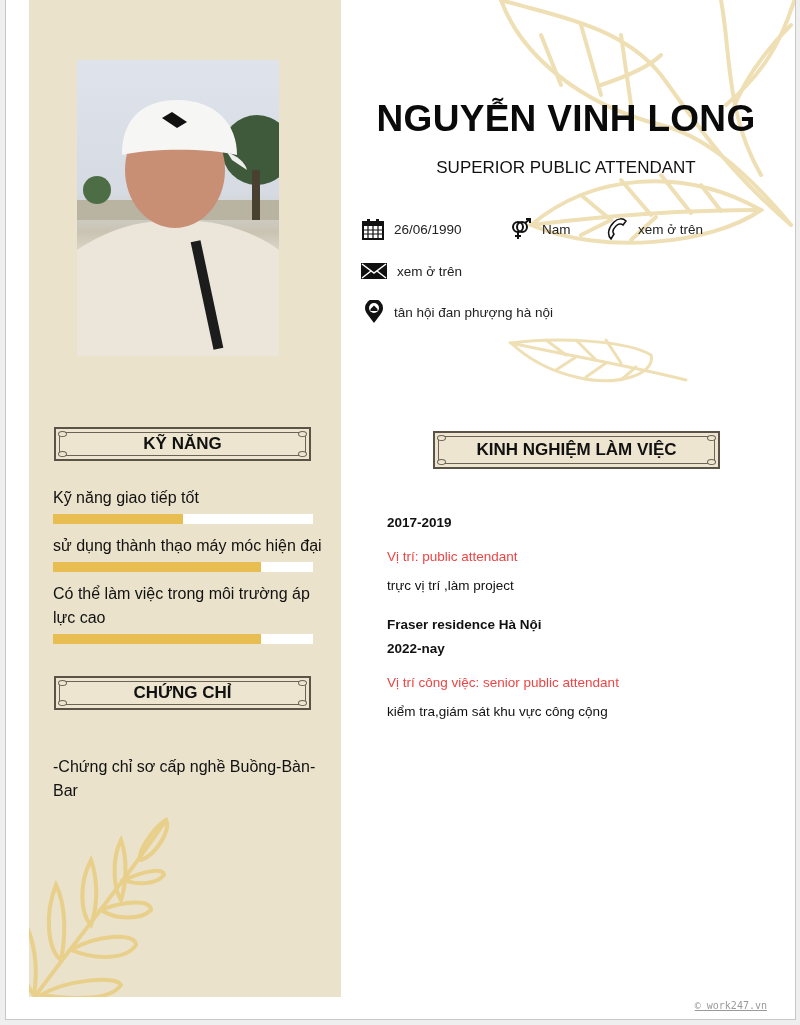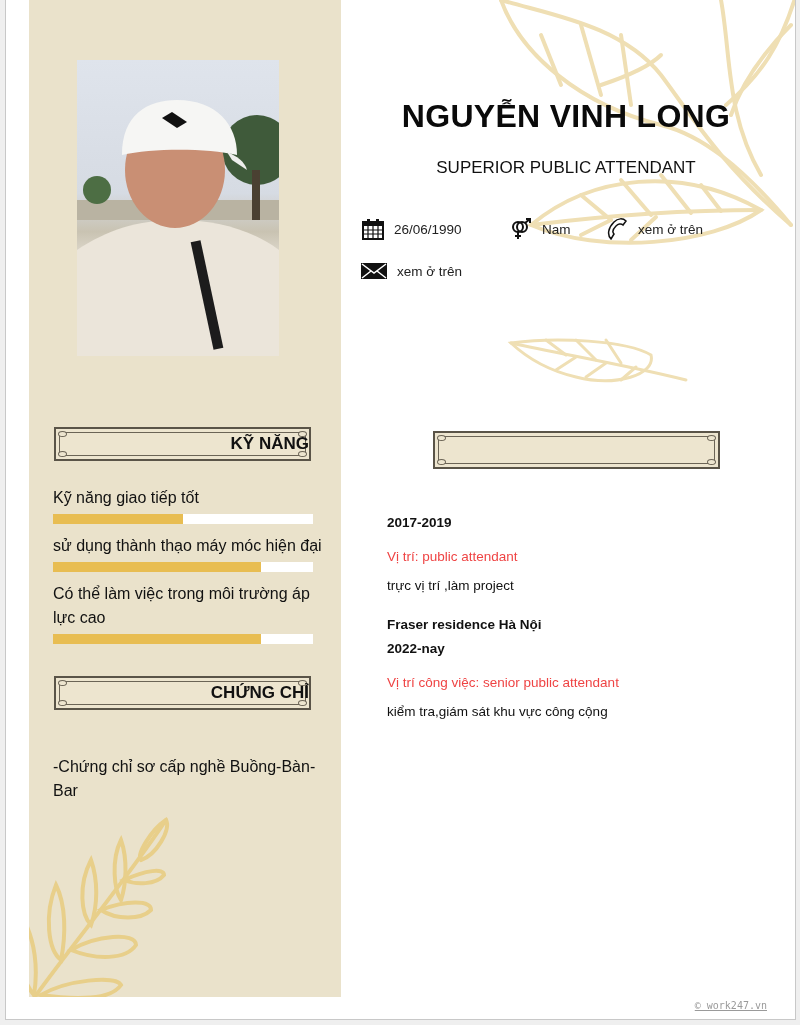--- a/index.html
+++ b/index.html
@@ -16,35 +16,35 @@
     background: #eae2cb; overflow: hidden;
   }
   .deco { position: absolute; pointer-events: none; }
   .photo {
     position: absolute; left: 71px; top: 60px; width: 202px; height: 296px; overflow: hidden;
     background: linear-gradient(180deg, #dfe4ec 0%, #d6dbe3 45%, #c9c3b2 58%, #e9e4da 70%, #ede8df 100%);
   }
   .frame-title {
     position: absolute; height: 34px; background: #ede5cf;
     border: 2px solid #5a5448; box-sizing: border-box;
-    display: flex; align-items: center; justify-content: flex-end;
+    display: flex; align-items: center; justify-content: center;
     font-weight: bold; font-size: 17px; color: #111;
   }
   .frame-title::before {
     content: ""; position: absolute; left: 3px; right: 3px; top: 3px; bottom: 3px;
     border: 1px solid #6b6456; border-radius: 3px;
   }
   .frame-title .dot { position: absolute; width: 7px; height: 4px; border: 1px solid #6b6456; border-radius: 50%; background: #ede5cf; }
   .frame-title .tl { left: 2px; top: 2px; } .frame-title .tr { right: 2px; top: 2px; }
   .frame-title .bl { left: 2px; bottom: 2px; } .frame-title .br { right: 2px; bottom: 2px; }
   .frame-title span.t { position: relative; z-index: 1; }
   .skill-label { position: absolute; left: 47px; font-size: 16px; line-height: 24px; color: #111; width: 270px; }
   .bar { position: absolute; left: 47px; width: 260px; height: 10px; background: #ffffff; }
   .bar .fill { height: 100%; background: #e8bd52; }
-  .name { position: absolute; left: 340px; width: 440px; top: 98px; text-align: center; font-weight: bold; font-size: 32px; letter-spacing: 0.3px; color: #0a0a0a; }
+  .name { position: absolute; left: 340px; width: 440px; top: 98px; text-align: center; font-weight: bold; font-size: 37px; letter-spacing: 0.3px; color: #0a0a0a; }
   .title { position: absolute; left: 340px; width: 440px; top: 158px; text-align: center; font-size: 17px; color: #111; }
   .info { position: absolute; font-size: 13.5px; color: #222; display: flex; align-items: center; }
   .info svg { margin-right: 10px; }
   .exp { position: absolute; left: 381px; font-size: 13.5px; color: #111; }
   .exp.bold { font-weight: bold; }
   .exp.muted { color: #ef4444; }
   .watermark { position: absolute; right: 28px; bottom: 8px; font-family: "DejaVu Sans Mono", monospace; font-size: 10px; color: #9a9a9a; text-decoration: underline; }
 </style>
 </head>
 <body>
@@ -146,20 +146,28 @@
     <span>xem ở trên</span>
   </div>
   <div class="info" style="left:355px; top:261px;">
     <svg width="26" height="20" viewBox="0 0 26 20">
       <rect x="0" y="2" width="26" height="16" fill="#111"></rect>
       <path d="M1 3 L13 12 L25 3" stroke="#fff" stroke-width="1.5" fill="none"></path>
       <path d="M1 17 L10 10 M25 17 L16 10" stroke="#fff" stroke-width="1.5"></path>
     </svg>
     <span>xem ở trên</span>
   </div>
+  <div class="info" style="left:358px; top:300px;">
+    <svg width="20" height="24" viewBox="0 0 20 24">
+      <path d="M10 23 C 4 15, 1 12, 1 8 A 9 9 0 0 1 19 8 C 19 12, 16 15, 10 23 Z" fill="#111"></path>
+      <circle cx="10" cy="8" r="5" fill="#fff"></circle>
+      <path d="M6.5 9 L10 5.5 L13.5 9 V11 H6.5 Z" fill="#111"></path>
+    </svg>
+    <span>tân hội đan phượng hà nội</span>
+  </div>
 
   <div class="frame-title" style="left:48px; top:427px; width:257px;">
     <i class="dot tl"></i>
       <i class="dot tr"></i>
       <i class="dot bl"></i>
       <i class="dot br"></i>
     <span class="t">KỸ NĂNG</span>
   </div>
   <div class="skill-label" style="top:486px;">Kỹ năng giao tiếp tốt</div>
   <div class="bar" style="top:514px;">
@@ -181,20 +189,21 @@
       <i class="dot br"></i>
     <span class="t">CHỨNG CHỈ</span>
   </div>
   <div class="skill-label" style="top:755px;">-Chứng chỉ sơ cấp nghề Buồng-Bàn-Bar</div>
 
   <div class="frame-title" style="left:427px; top:431px; width:287px; height:38px;">
     <i class="dot tl"></i>
       <i class="dot tr"></i>
       <i class="dot bl"></i>
       <i class="dot br"></i>
+    <span class="t">KINH NGHIỆM LÀM VIỆC</span>
   </div>
 
   <div class="exp bold" style="top:515px;">2017-2019</div>
   <div class="exp muted" style="top:549px;">Vị trí: public attendant</div>
   <div class="exp" style="top:578px;">trực vị trí ,làm project</div>
 
   <div class="exp bold" style="top:617px;">Fraser residence Hà Nội</div>
   <div class="exp bold" style="top:641px;">2022-nay</div>
   <div class="exp" style="top:704px;">kiểm tra,giám sát khu vực công cộng</div>
   <div class="exp muted" style="top:675px;">Vị trí công việc: senior public attendant</div>

